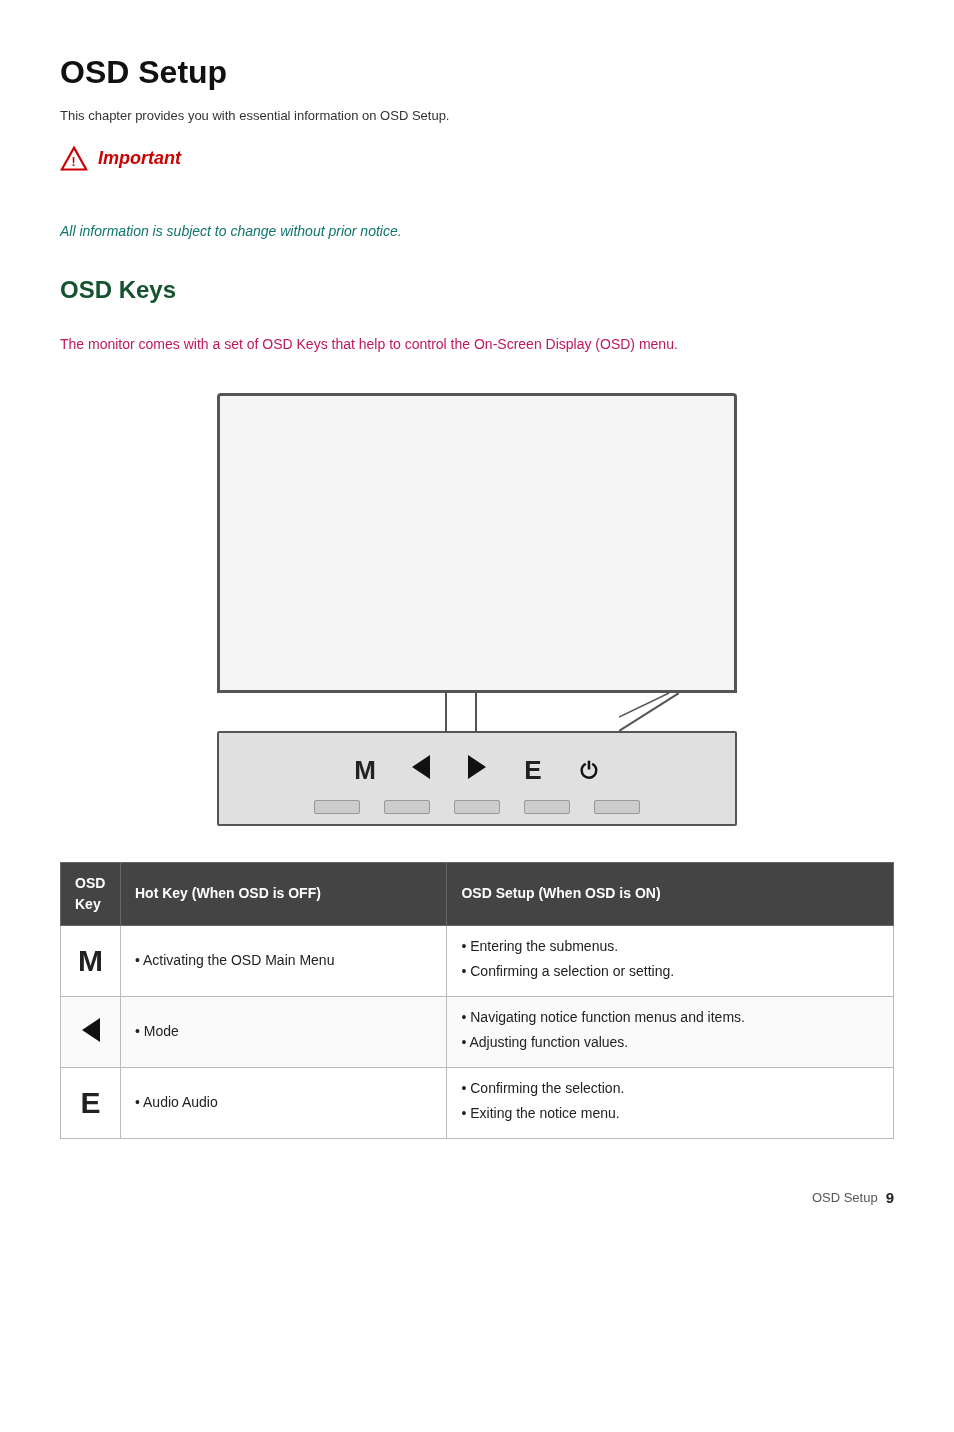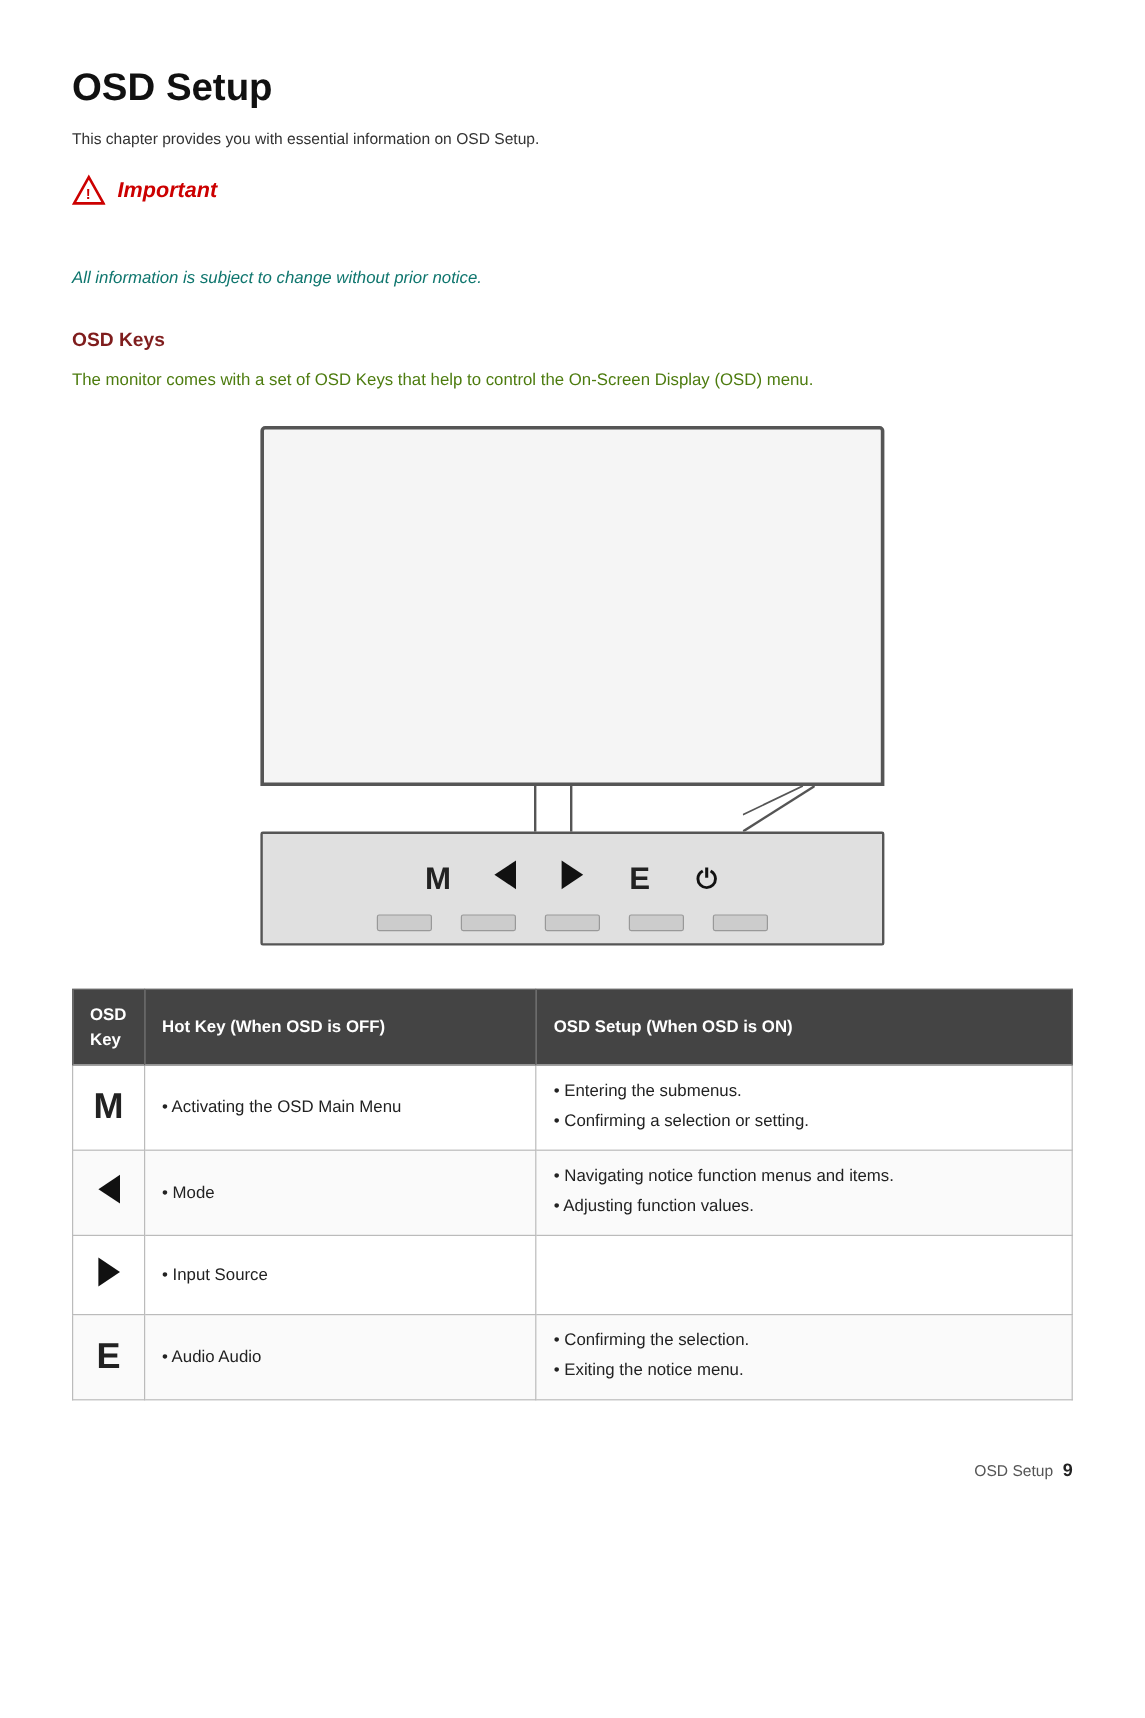--- a/index.html
+++ b/index.html
@@ -52,30 +52,30 @@
     .important-note {
       font-style: italic;
       font-size: 14px;
       color: #0f766e;
       margin-bottom: 30px;
       margin-left: 0;
       margin-top: 48px;
     }
 
     h2.section-title {
-      font-size: 16px;
+      font-size: 24px;
       font-weight: 900;
-      margin-bottom: 10px;
-      color: #7f1d1d;
+      margin-bottom: 26px;
+      color: #14532d;
     }
 
     .section-desc {
       font-size: 14px;
-      color: #4d7c0f;
-      margin-bottom: 28px;
+      color: #be185d;
+      margin-bottom: 38px;
       line-height: 1.5;
     }
 
     
     .monitor-diagram {
       display: flex;
       flex-direction: column;
       align-items: center;
       margin-bottom: 36px;
     }
@@ -332,25 +332,20 @@
         <td class="key-cell"><span class="triangle-left"></span></td>
         <td>• Mode</td>
         <td>
           <ul class="bullet-list">
             <li>Navigating notice function menus and items.</li>
             <li>Adjusting function values.</li>
           </ul>
         </td>
       </tr>
       <tr>
-        <td class="key-cell"><span class="triangle-right"></span></td>
-        <td>• Input Source</td>
-        <td></td>
-      </tr>
-      <tr>
         <td class="key-cell">E</td>
         <td>• Audio Audio</td>
         <td>
           <ul class="bullet-list">
             <li>Confirming the selection.</li>
             <li>Exiting the notice menu.</li>
           </ul>
         </td>
       </tr>
     </tbody>

